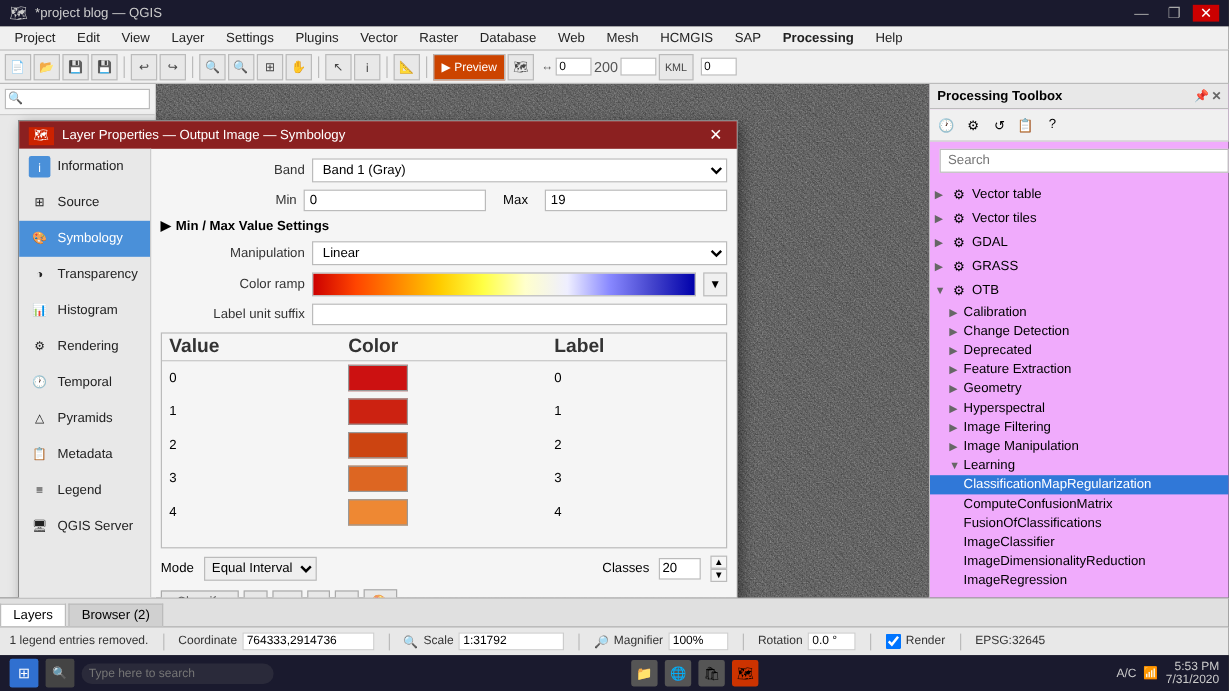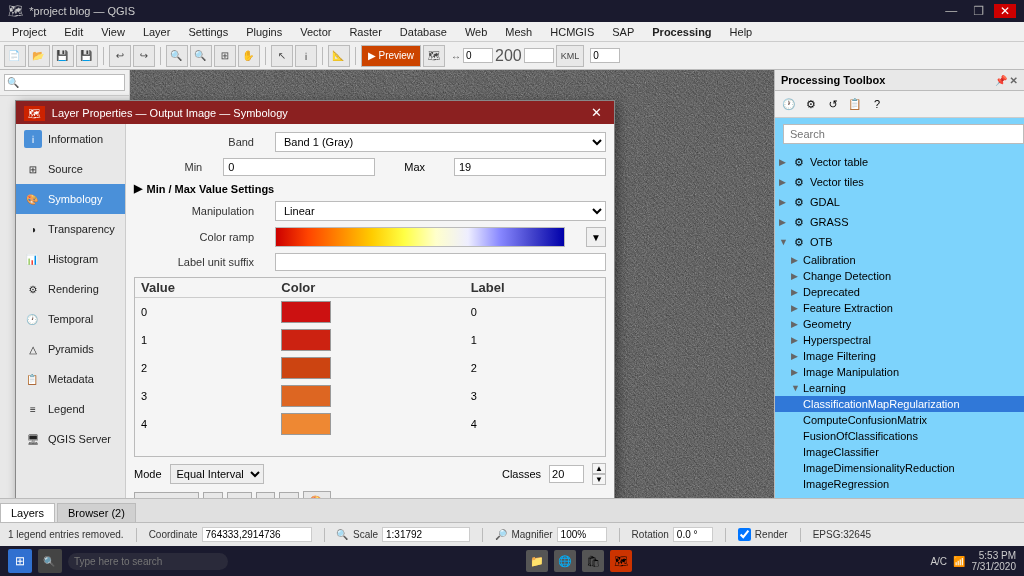--- a/index.html
+++ b/index.html
@@ -73,21 +73,21 @@
         #3a3a3a,
         #3a3a3a 2px,
         #4a4a4a 2px,
         #4a4a4a 4px
       );
     }
 
     
     .right-panel {
       width: 250px;
-      background: #7dd3fc;
+      background: #f0abfc;
       border-left: 1px solid #bbb;
       display: flex;
       flex-direction: column;
       font-size: 11px;
     }
     .right-panel-header {
       background: #e8e8e8;
       border-bottom: 1px solid #bbb;
       padding: 4px 6px;
       display: flex;
@@ -186,21 +186,21 @@
       color: #222;
     }
     .left-nav-item.active { background: #4a90d9; color: #fff; }
     .left-nav-icon { width: 18px; height: 18px; border-radius: 2px; display: flex; align-items: center; justify-content: center; font-size: 10px; }
 
     
     .form-row {
       display: flex;
       align-items: center;
       margin-bottom: 6px;
-      gap: 21px;
+      gap: 6px;
     }
     .form-label {
       width: 120px;
       font-size: 11px;
       color: #333;
       text-align: right;
     }
     .form-input {
       flex: 1;
       padding: 2px 4px;
@@ -236,21 +236,21 @@
     
     .value-table {
       width: 100%;
       border-collapse: collapse;
       font-size: 11px;
     }
     .value-table th {
       text-align: left;
       padding: 2px 6px;
       border-bottom: 1px solid #ccc;
-      font-size: 13px;
+      font-size: 16px;
       color: #333;
     }
     .value-table td {
       padding: 3px 6px;
       vertical-align: middle;
     }
     .table-scroll {
       height: 180px;
       overflow-y: auto;
       border: 1px solid #bbb;
@@ -340,21 +340,21 @@
     <div class="toolbar-btn">↖</div>
     <div class="toolbar-btn">ℹ</div>
     <div class="toolbar-sep"></div>
     <div class="toolbar-btn">📐</div>
     <div class="toolbar-sep"></div>
     <div class="toolbar-btn" style="background:#cc4400; color:#fff; width:auto; padding:0 6px;">▶ Preview</div>
     <div class="toolbar-btn">🗺</div>
     <div style="display:flex;align-items:center;gap:2px;margin-left:4px;">
       <span style="font-size:10px;color:#555;">↔</span>
       <input type="text" value="0" style="width: 30px; border: 1px solid rgb(187, 187, 187); font-size: 10px; padding: 1px 2px;">
-      <span style="font-size:16px;color:#555;">200</span>
+      <span style="font-size:12px;color:#555;">200</span>
       <input type="text" value="" style="width: 30px; border: 1px solid rgb(187, 187, 187); font-size: 10px; padding: 1px 2px;">
     </div>
     <div class="toolbar-btn" style="width:auto;padding:0 4px;font-size:9px;">KML</div>
     <input type="text" value="0" style="width: 30px; border: 1px solid rgb(187, 187, 187); font-size: 10px; padding: 1px 2px; margin-left: 4px;">
   </div>
 
   <div style="flex:1; display:flex; position:relative; overflow:hidden;">
 
     <div style="width:130px; background:#e8e8e8; border-right:1px solid #ccc; display:flex; flex-direction:column;">
       <div style="padding:4px; border-bottom:1px solid #ccc; background:#f0f0f0;">

